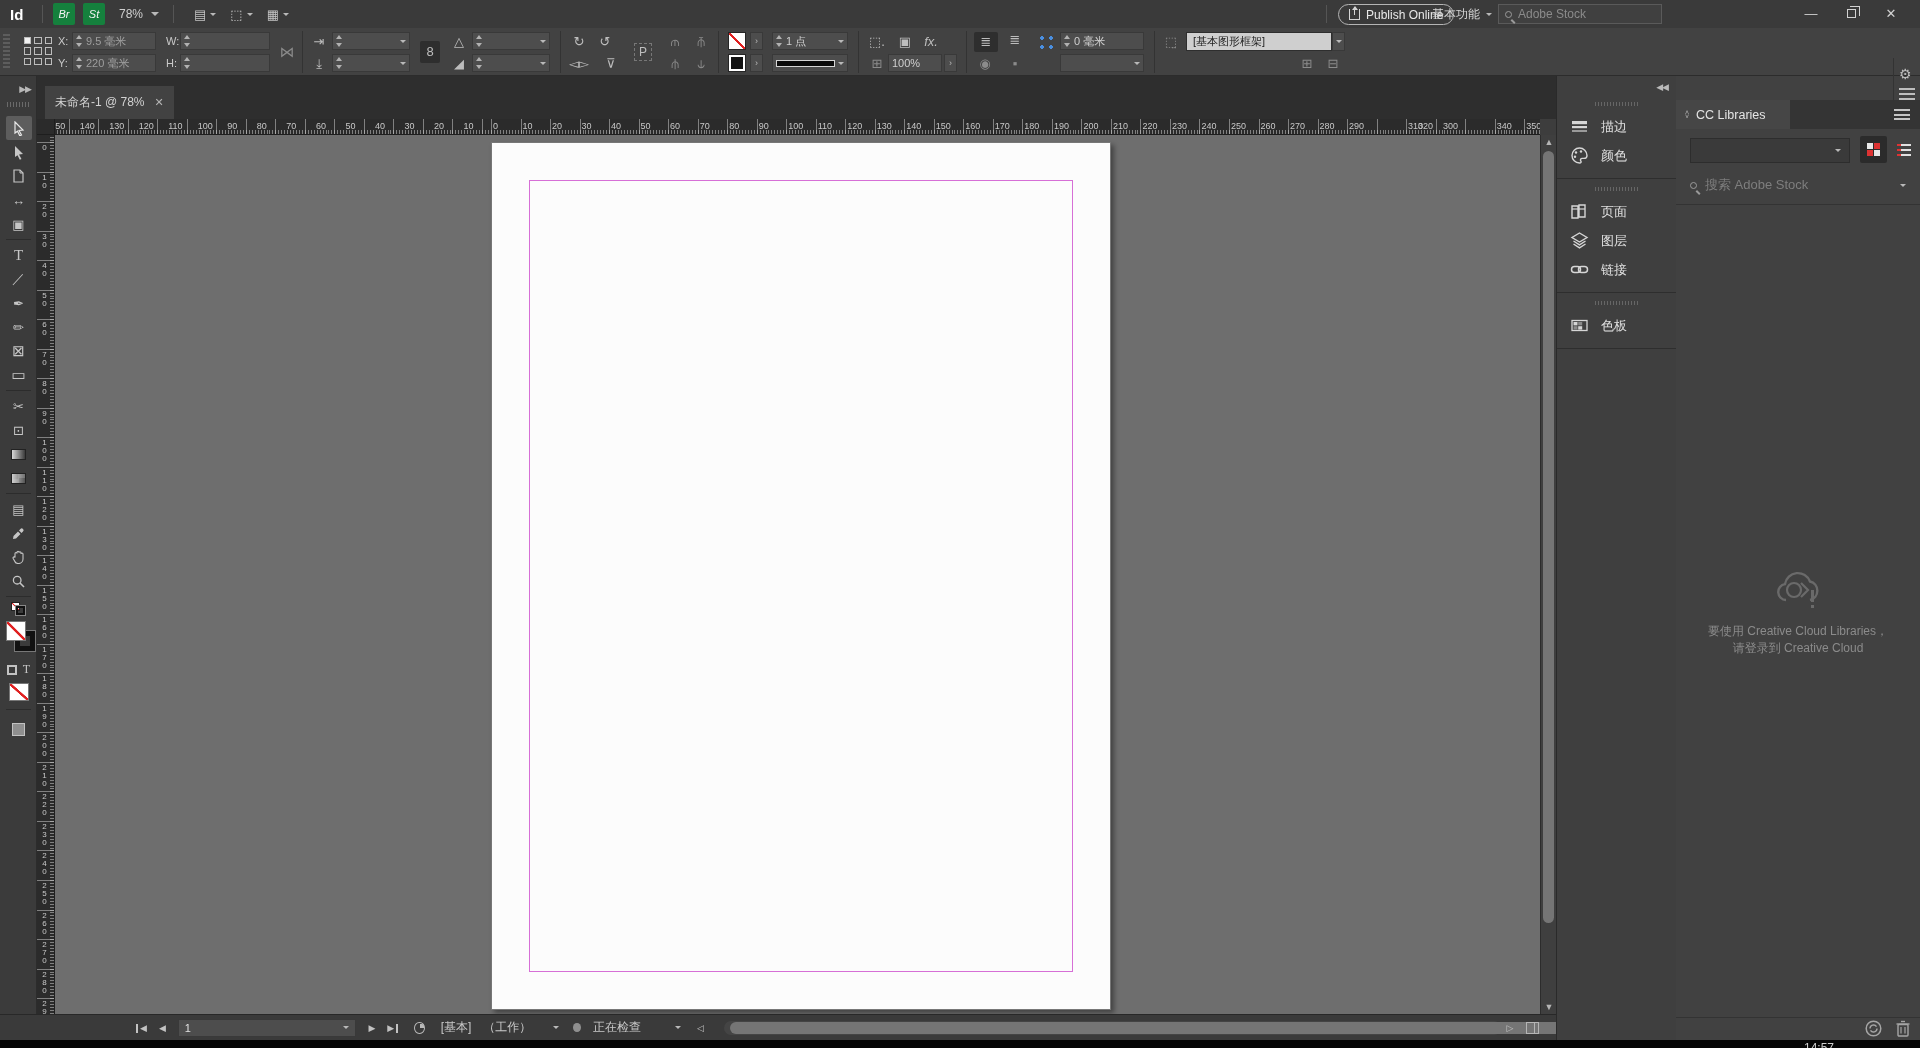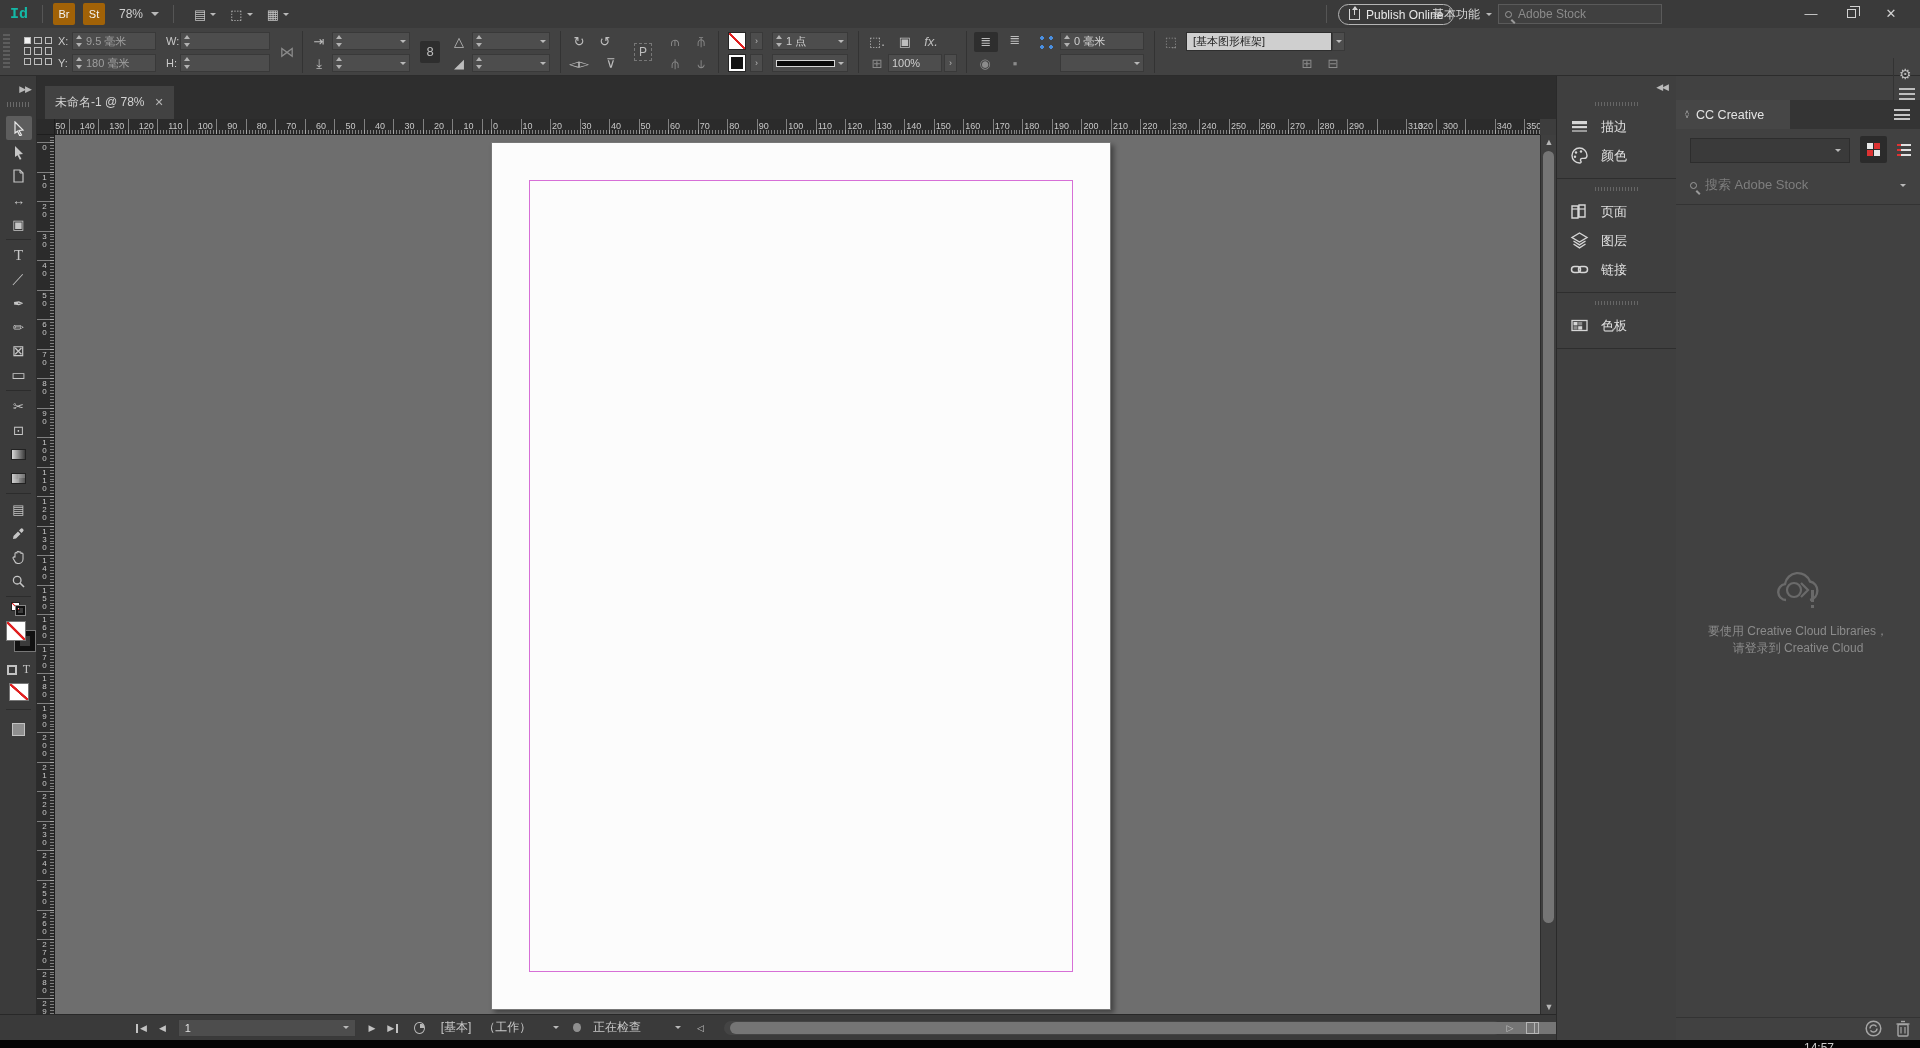--- a/index.html
+++ b/index.html
@@ -1,25 +1,25 @@
 <!DOCTYPE html>
 <html><head>
 <meta charset="utf-8">
 <style>
   * { margin:0; padding:0; box-sizing:border-box; }
   html,body { width:1920px; height:1048px; overflow:hidden; background:#3d3d3d;
     font-family:"Liberation Sans","DejaVu Sans",sans-serif; color:#cfcfcf; -webkit-font-smoothing:antialiased; }
 
   
   #menubar { position:absolute; left:0; top:0; width:1920px; height:28px; background:#3a3a3a; display:flex; align-items:center; z-index:30; }
-  #logo { font-weight:bold; font-size:15px; color:#14b8a6; margin-left:10px; width:26px;font-family:Liberation Mono, monospace; }
+  #logo { font-weight:bold; font-size:15px; color:#ffffff; margin-left:10px; width:26px; }
   .menuitem { font-size:13px; color:#d8d8d8; padding:0 12px; height:28px; line-height:28px; white-space:nowrap; }
   .vsep { width:1px; height:18px; background:#555; margin:0 6px; }
-  .appbtn { width:22px; height:22px; background:#a16207; border-radius:2px; color:#f2f2f2; font-size:11px;
-    display:flex; align-items:center; justify-content:center; margin:0 4px; }
+  .appbtn { width:22px; height:22px; background:#15803d; border-radius:2px; color:#f2f2f2; font-size:11px;
+    display:flex; align-items:center; justify-content:center; margin:0 4px;font-style:italic; }
   .zoomtxt { font-size:12px; color:#d0d0d0; margin:0 8px 0 10px; }
   .car { width:0; height:0; border-left:4px solid transparent; border-right:4px solid transparent; border-top:4px solid #b9b9b9; display:inline-block; }
   .car.small { border-left-width:3px; border-right-width:3px; border-top-width:3px; }
   .topicon { font-size:13px; color:#c5c5c5; margin:0 4px 0 14px; }
   #publish { position:absolute; left:1338px; top:4px; height:21px; border:1px solid #b5b5b5; border-radius:11px;
     display:flex; align-items:center; padding:0 10px; font-size:12px; color:#e8e8e8; gap:6px; }
   .upicon { width:11px; height:11px; border:1px solid #d5d5d5; border-top:none; position:relative; display:inline-block; }
   .upicon::before { content:""; position:absolute; left:4px; top:-2px; width:1px; height:8px; background:#d5d5d5; }
   .upicon::after { content:""; position:absolute; left:2px; top:-3px; border-left:3px solid transparent; border-right:3px solid transparent; border-bottom:4px solid #d5d5d5; }
   #workspace { position:absolute; left:1432px; top:0; height:28px; display:flex; align-items:center; gap:6px; font-size:12px; color:#d8d8d8; }
@@ -227,21 +227,21 @@
       <i></i>
   </div>
   <span class="flabel" style="left:58px; top:7px;">X:</span>
   <div class="field" style="left:72px; top:4px; width:84px;">
     <span class="spin"></span>
       <span class="val dim">9.5 毫米</span>
   </div>
   <span class="flabel" style="left:58px; top:29px;">Y:</span>
   <div class="field" style="left:72px; top:26px; width:84px;">
     <span class="spin"></span>
-      <span class="val dim">180 毫米</span>
+      <span class="val dim">220 毫米</span>
   </div>
   <span class="flabel" style="left:166px; top:7px;">W:</span>
   <div class="field" style="left:180px; top:4px; width:90px;">
     <span class="spin"></span>
       <span class="val"></span>
   </div>
   <span class="flabel" style="left:166px; top:29px;">H:</span>
   <div class="field" style="left:180px; top:26px; width:90px;">
     <span class="spin"></span>
       <span class="val"></span>
@@ -605,21 +605,21 @@
   </div>
 </div>
 
 <div id="ccpanel">
   <div id="cchead">
     <div id="cctab">
       <span class="updown">
           <span>˄</span>
           <span>˅</span>
         </span>
-      <span>CC Creative</span>
+      <span>CC Libraries</span>
     </div>
     <span class="hamb2"></span>
   </div>
   <div id="ccdrop">
     <span class="car small ddbtn"></span>
   </div>
   <div class="gridbtn">
       <span class="gridglyph">
         <i></i>
         <i></i>

